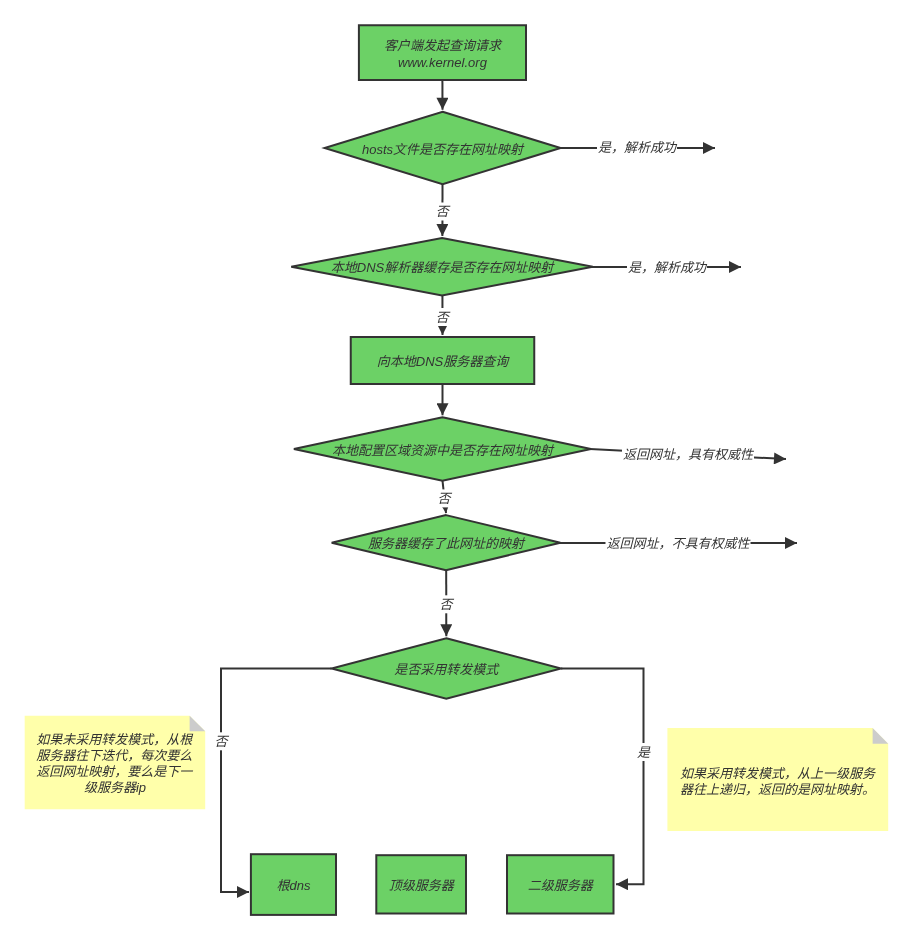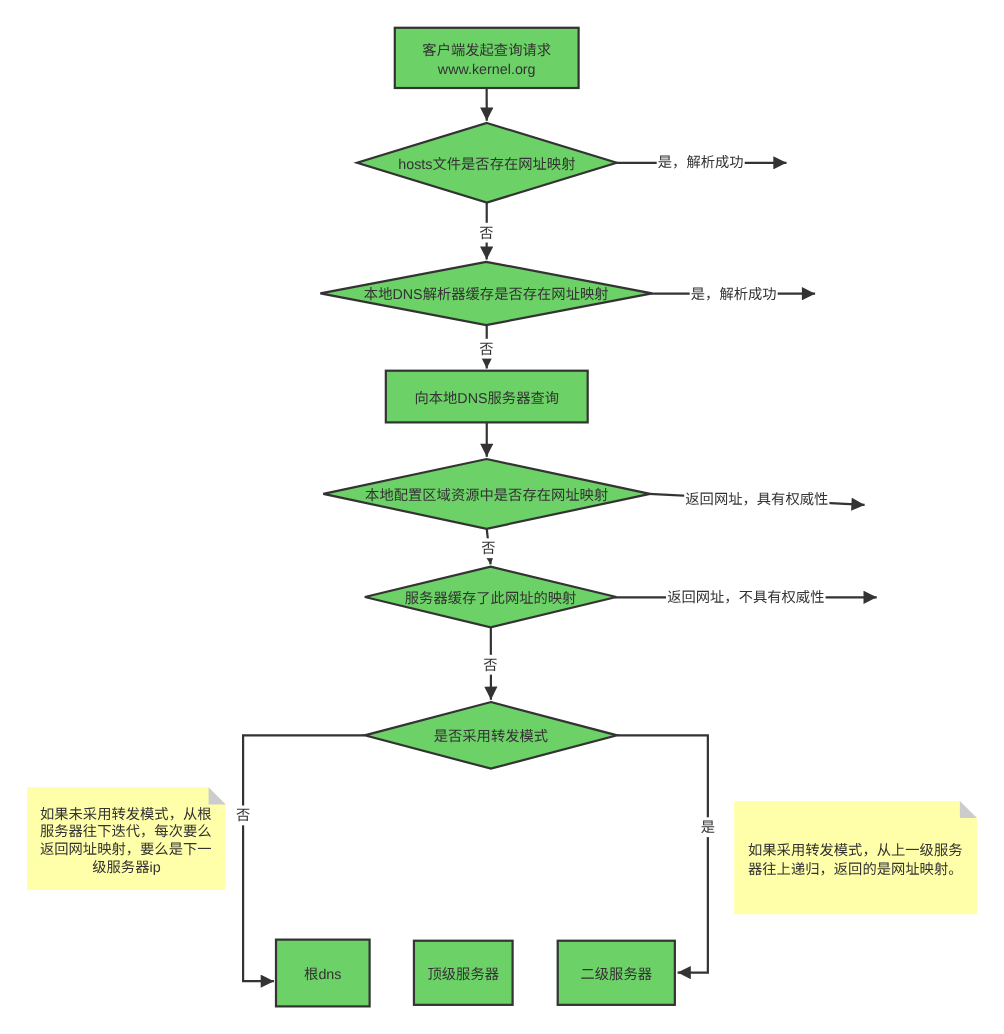--- a/index.html
+++ b/index.html
@@ -1,17 +1,17 @@
 <!DOCTYPE html>
 <html lang="zh-CN"><head>
 <meta charset="utf-8">
 <title>DNS 查询流程图</title>
 <style>
   html,body{margin:0;padding:0;background:#ffffff;}
-  #root{position:relative;width:913px;height:940px;overflow:hidden;background:#ffffff;}
+  #root{position:relative;width:913px;height:940px;overflow:hidden;background:#ffffff;font-style:italic;}
   svg#chart{display:block;position:absolute;left:0;top:0;}
   .node-shape{stroke:#333333;stroke-width:2px;}
   .node-label{font-family:"Liberation Sans",sans-serif;font-size:13px;fill:#333333;
               text-anchor:middle;dominant-baseline:central;}
   .edge-path{fill:none;stroke:#333333;stroke-width:2px;}
   .edge-label-bg{fill:#ffffff;}
   .edge-label{font-family:"Liberation Sans",sans-serif;font-size:13px;fill:#333333;
               text-anchor:middle;dominant-baseline:central;}
   .note-body{stroke:none;}
   .note-fold{stroke:none;}

